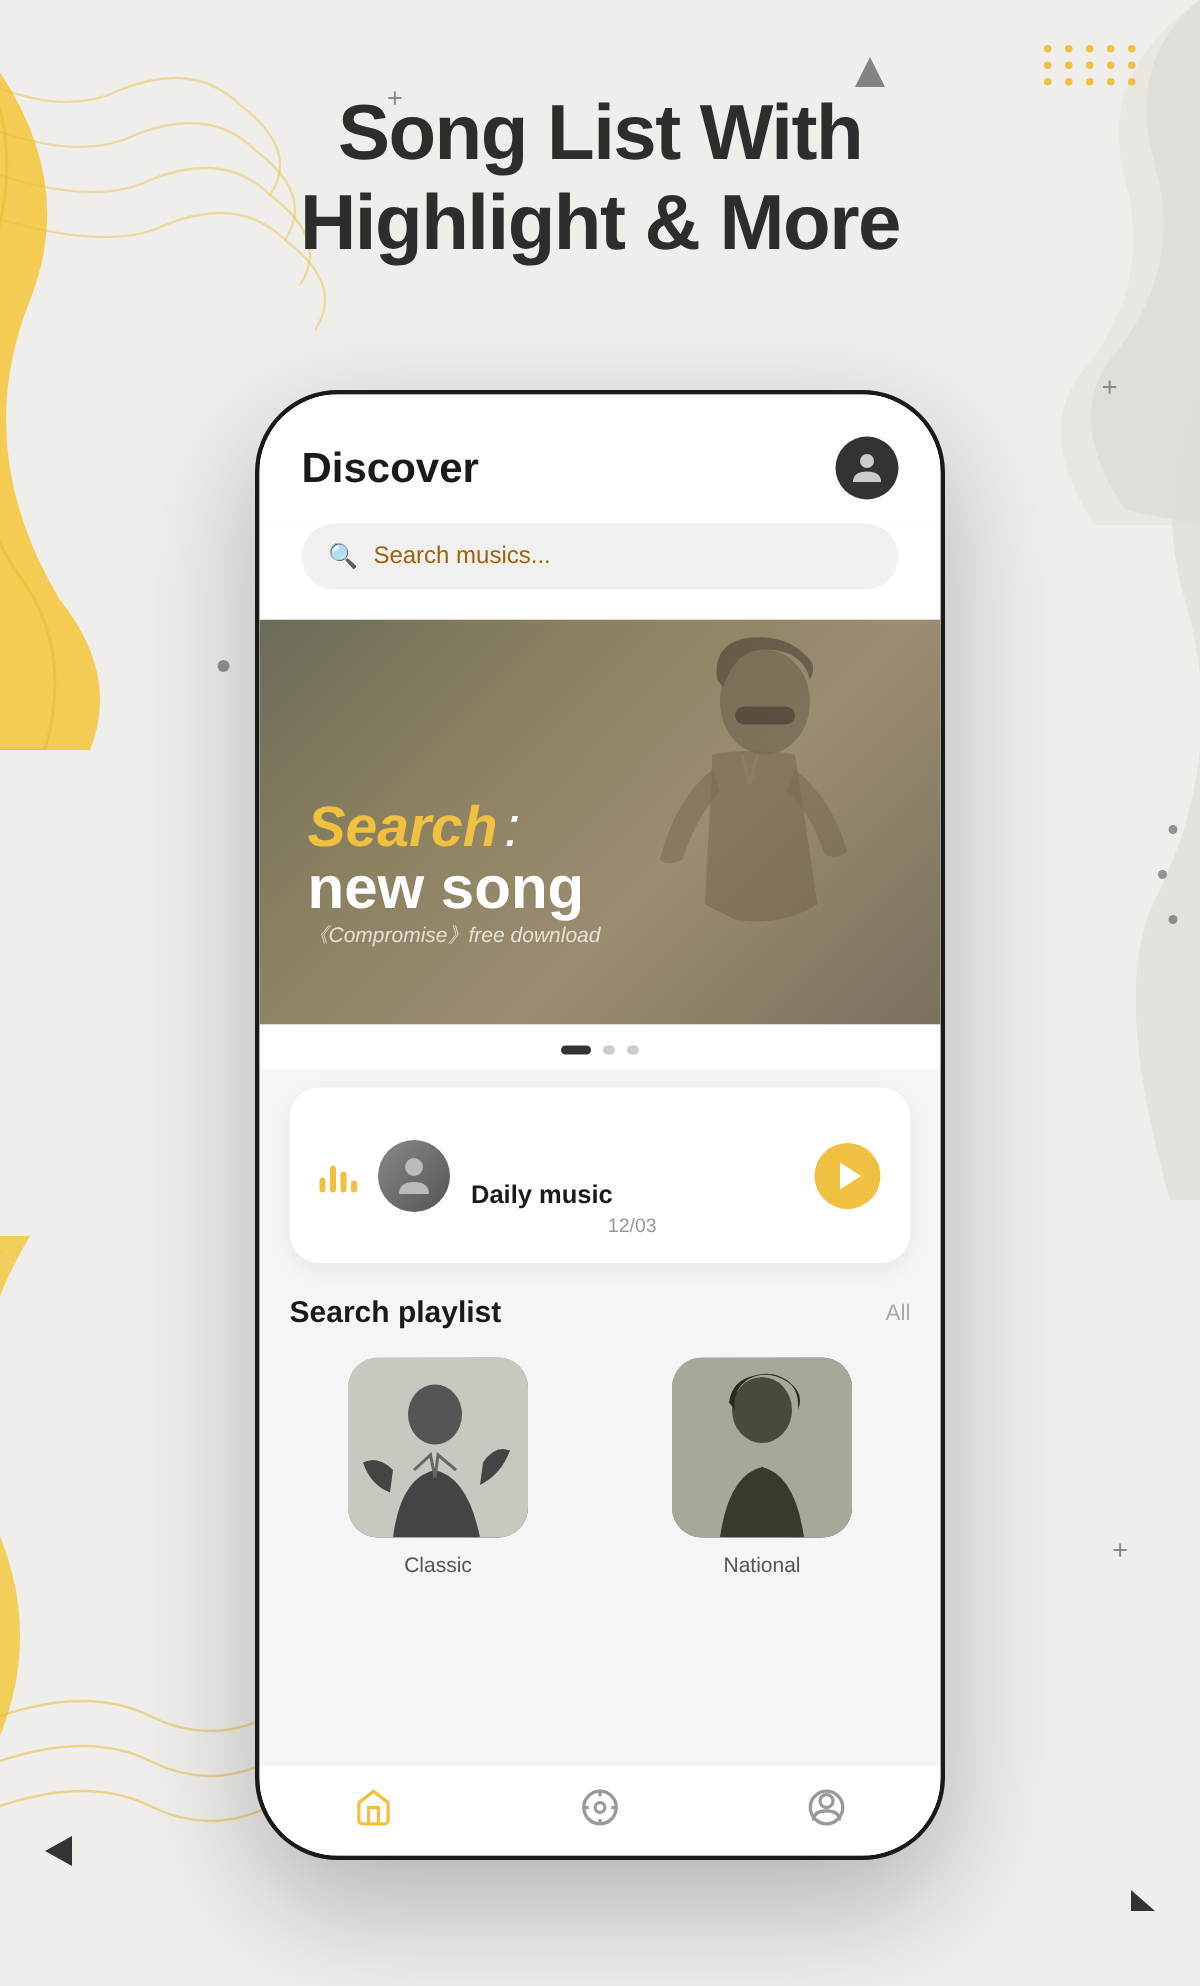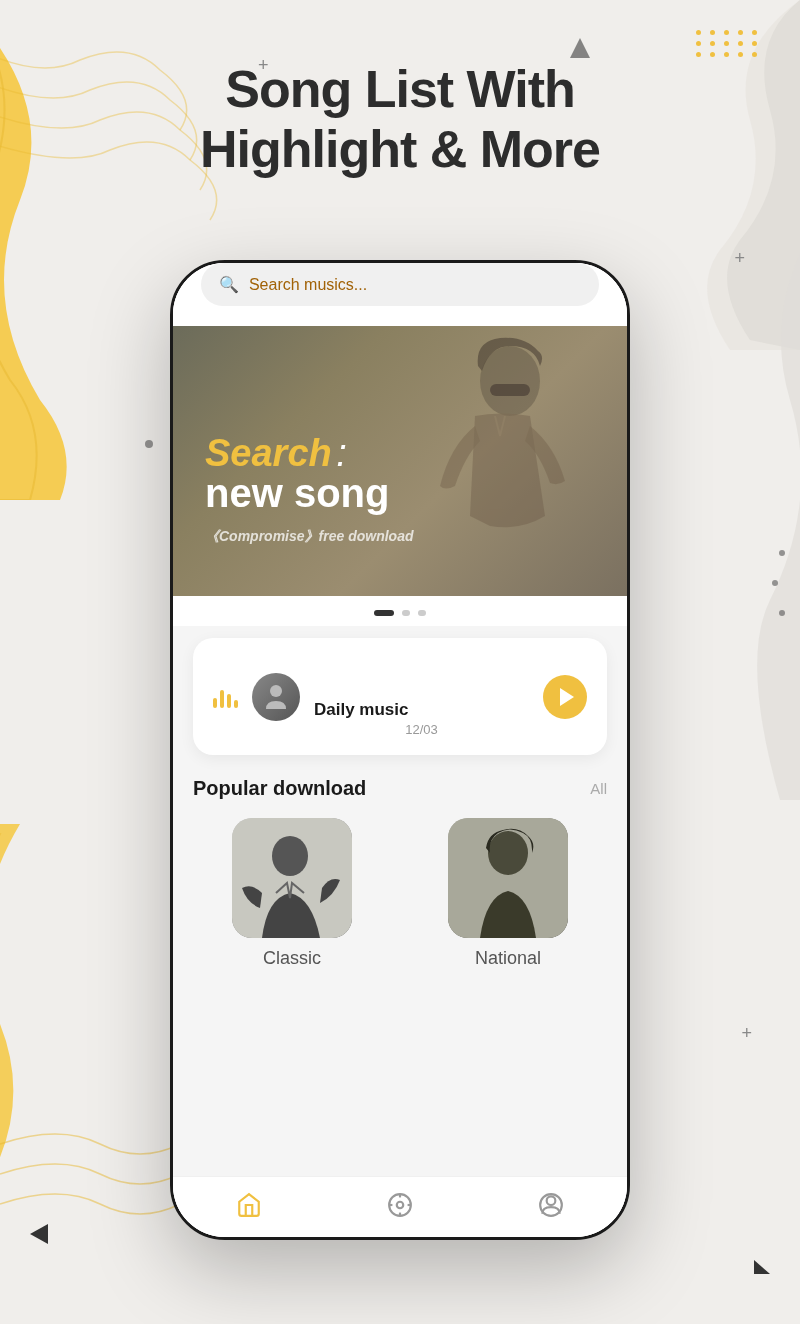--- a/index.html
+++ b/index.html
@@ -208,23 +208,22 @@
       font-size: 40px;
       font-weight: 800;
       color: #ffffff;
       display: block;
       margin-top: -4px;
     }
 
     .banner-subtitle {
       font-size: 14px;
       color: rgba(255,255,255,0.75);
-      margin-top: 12px;
+      margin-top: 0;
       font-style: italic;
-      font-weight: bold;
     }
 
     
     .dots-indicator {
       display: flex;
       justify-content: center;
       gap: 8px;
       padding: 14px 0 10px;
       background: #ffffff;
       flex-shrink: 0;
@@ -365,21 +364,21 @@
       background: linear-gradient(145deg, #d0d0d0 0%, #888 50%, #555 100%);
     }
     .cover-2 {
       background: linear-gradient(145deg, #b8b8b0 0%, #6a6a60 50%, #3a3a35 100%);
     }
     .cover-3 {
       background: linear-gradient(145deg, #c8c0b8 0%, #7a7068 50%, #454038 100%);
     }
 
     .playlist-label {
-      font-size: 18px;
+      font-size: 14px;
       color: #555;
       text-align: center;
       font-weight: 500;
     }
 
     
     .bottom-nav {
       background: #ffffff;
       padding: 14px 0 18px;
       display: flex;
@@ -519,20 +518,29 @@
   <h1>
     <span>Song List With</span><br>
     <span>Highlight &amp; More</span>
   </h1>
 </div>
 
 <div class="phone-wrapper">
   <div class="phone-frame">
     <div class="phone-content">
 
+      <div class="phone-header">
+        <span class="discover-title">Discover</span>
+        <div class="avatar-icon">
+          <svg viewBox="0 0 24 24" xmlns="http://www.w3.org/2000/svg">
+            <circle cx="12" cy="8" r="4" fill="#ccc"></circle>
+            <path d="M4 20 Q4 14 12 14 Q20 14 20 20" fill="#ccc"></path>
+          </svg>
+        </div>
+      </div>
 
       <div class="search-bar">
         <div class="search-input-wrap">
           <span class="search-icon-wrap">🔍</span>
           <span class="search-placeholder">Search musics...</span>
         </div>
       </div>
 
       <div class="banner-card">
         <div class="banner-bg">
@@ -585,21 +593,21 @@
         </div>
         <div class="daily-info">
           <div class="daily-name">Daily music</div>
           <div class="daily-date">12/03</div>
         </div>
         <div class="play-btn"></div>
       </div>
 
       <div class="playlist-section">
         <div class="playlist-header">
-          <span class="playlist-title">Popular download</span>
+          <span class="playlist-title">Search playlist</span>
           <span class="playlist-all">All</span>
         </div>
 
         <div class="playlist-grid">
 
           <div class="playlist-item">
             <div class="playlist-cover cover-1">
               <svg width="120" height="120" viewBox="0 0 120 120">
 
                 <rect width="120" height="120" fill="#c8c8c0"></rect>

